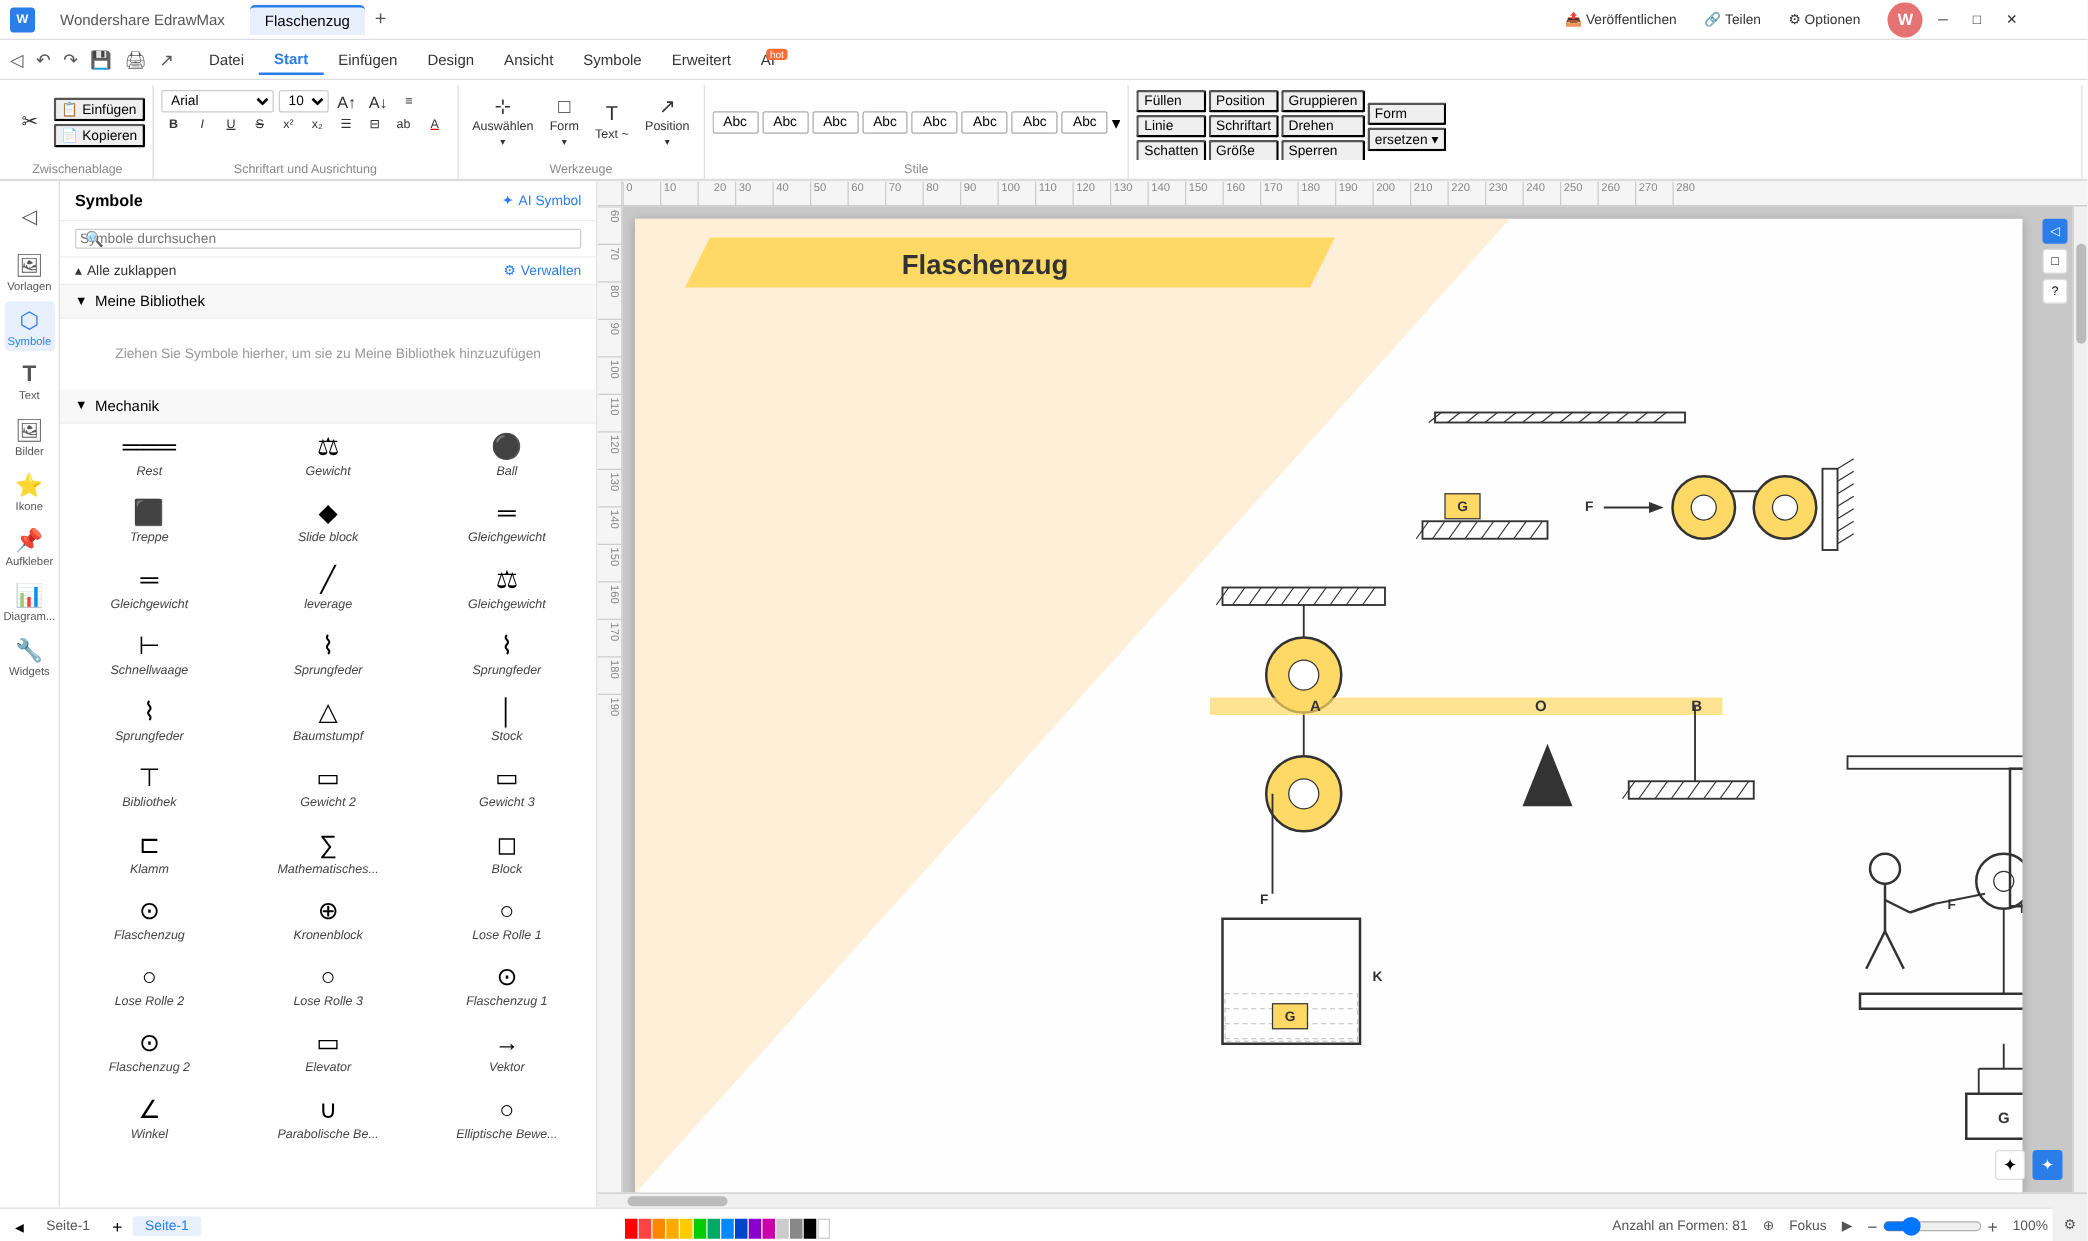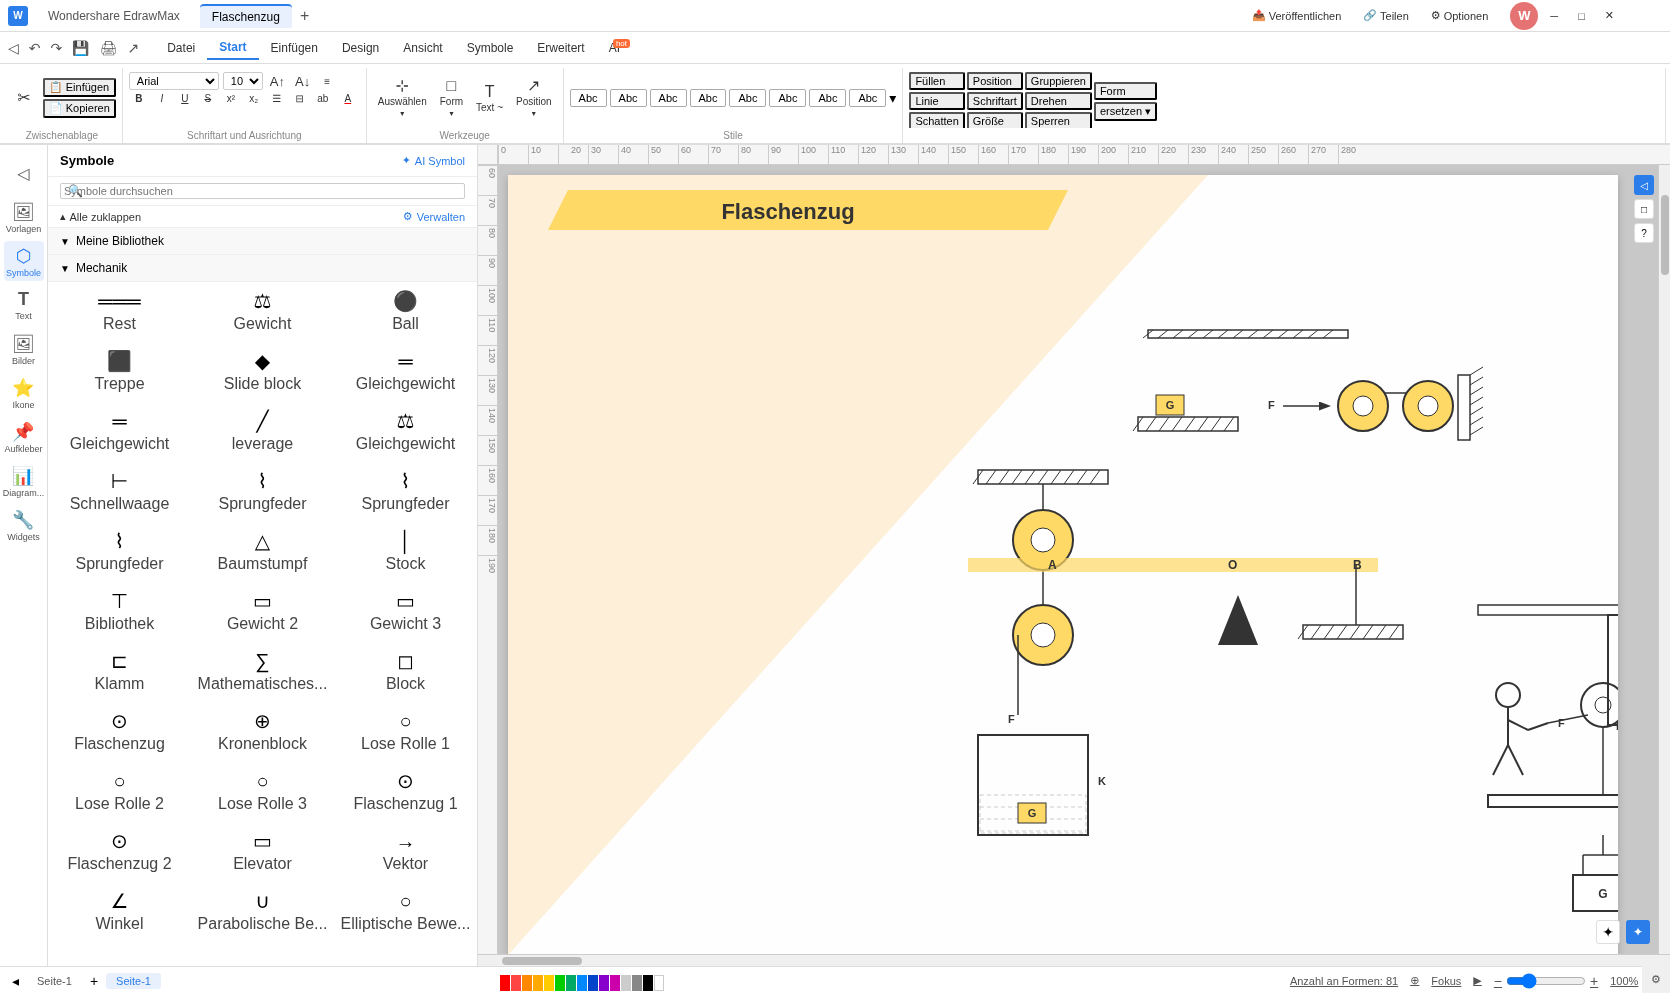--- a/index.html
+++ b/index.html
@@ -55,29 +55,29 @@
     .panel-actions { display: flex; align-items: center; justify-content: space-between; padding: 4px 12px; border-bottom: 1px solid #eee; }
     .collapse-all { font-size: 11px; color: #333; cursor: pointer; display: flex; align-items: center; gap: 4px; }
     .manage-btn { font-size: 11px; color: #2b7de9; cursor: pointer; display: flex; align-items: center; gap: 4px; }
     .panel-content { flex: 1; overflow-y: auto; padding: 0; }
     .section-header { display: flex; align-items: center; padding: 6px 12px; cursor: pointer; background: #f8f8f8; font-size: 12px; font-weight: 500; border-bottom: 1px solid #eee; }
     .section-arrow { margin-right: 6px; font-size: 10px; }
     .empty-library { text-align: center; padding: 20px 16px; color: #999; font-size: 11px; line-height: 1.5; }
     .symbol-grid { display: grid; grid-template-columns: repeat(3, 1fr); gap: 0; padding: 0; }
     .symbol-item { display: flex; flex-direction: column; align-items: center; justify-content: center; padding: 8px 4px; cursor: pointer; border: 1px solid transparent; gap: 4px; }
     .symbol-icon { font-size: 20px; line-height: 1; }
-    .symbol-label { font-size: 16px; color: #444; text-align: center; word-break: break-word; }
+    .symbol-label { font-size: 10px; color: #444; text-align: center; word-break: break-word; font-style: italic; }
     .panel-footer { padding: 8px 12px; border-top: 1px solid #eee; }
     .more-symbols-btn { width: 100%; padding: 8px; background: #2b7de9; color: white; border: none; border-radius: 4px; font-size: 12px; cursor: pointer; }
 
     
     #bottom-bar { height: 28px; background: #fff; border-top: 1px solid #ddd; display: flex; align-items: center; padding: 0 12px; gap: 8px; font-size: 11px; color: #555; }
     .page-tab { padding: 2px 10px; background: #e8f0fe; color: #2b7de9; border-radius: 3px; cursor: pointer; font-size: 11px; }
     .page-tab.inactive { background: transparent; color: #555; }
-    .bottom-right { margin-left: auto; display: flex; align-items: center; gap: 12px; text-decoration: underline; }
+    .bottom-right { margin-left: auto; display: flex; align-items: center; gap: 12px; }
     .zoom-control { display: flex; align-items: center; gap: 4px; }
     .zoom-btn { cursor: pointer; font-size: 14px; }
 
     .top-right-actions { display: flex; align-items: center; gap: 6px; margin-left: auto; padding-right: 40px; }
     .action-btn { display: flex; align-items: center; gap: 3px; padding: 3px 8px; border-radius: 3px; cursor: pointer; font-size: 11px; color: #333; border: none; background: none; }
 
     .quick-access { display: flex; align-items: center; gap: 2px; }
     .qa-btn { padding: 2px 4px; cursor: pointer; font-size: 14px; color: #555; border: none; background: none; }
 
     select, input[type="text"] { border: 1px solid #ccc; border-radius: 2px; font-size: 11px; padding: 1px 3px; background: white; }
@@ -303,20 +303,21 @@
         <span>⚙</span>
         <span>Verwalten</span>
       </div>
     </div>
     <div class="panel-content">
 
       <div class="section-header">
         <span class="section-arrow">▼</span>
         <span>Meine Bibliothek</span>
       </div>
+      <div class="empty-library">Ziehen Sie Symbole hierher, um sie zu Meine Bibliothek hinzuzufügen</div>
 
       <div class="section-header">
         <span class="section-arrow">▼</span>
         <span>Mechanik</span>
       </div>
       <div class="symbol-grid">
 
         <div class="symbol-item">
             <span class="symbol-icon">═══</span>
             <span class="symbol-label">Rest</span>

